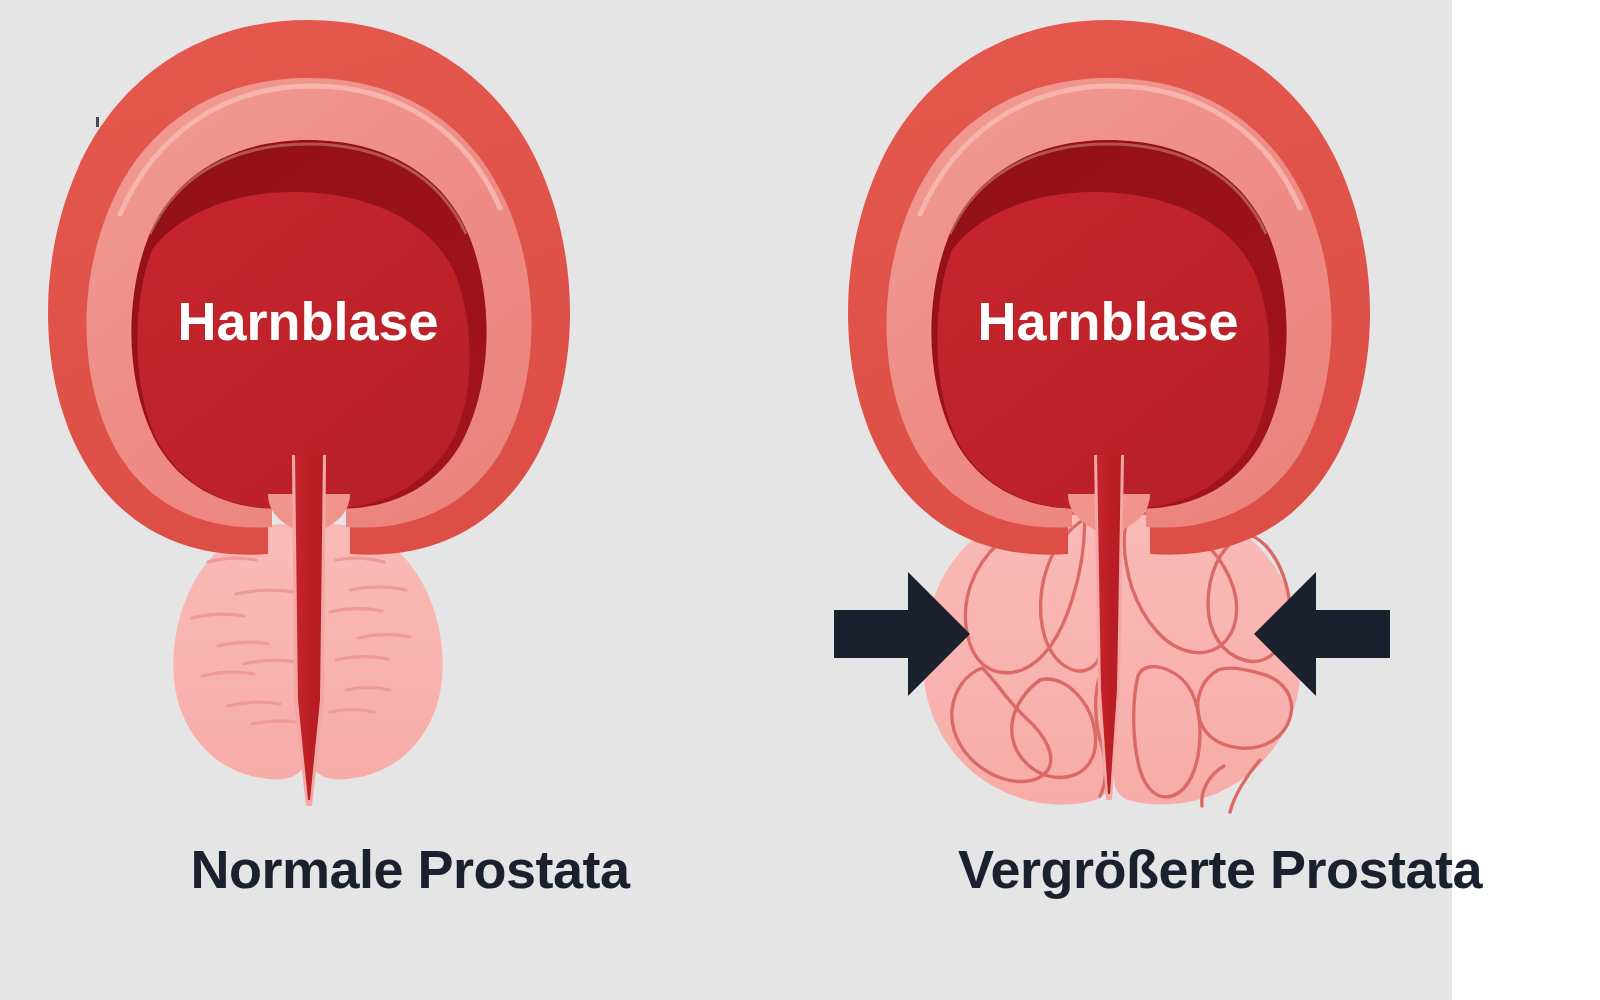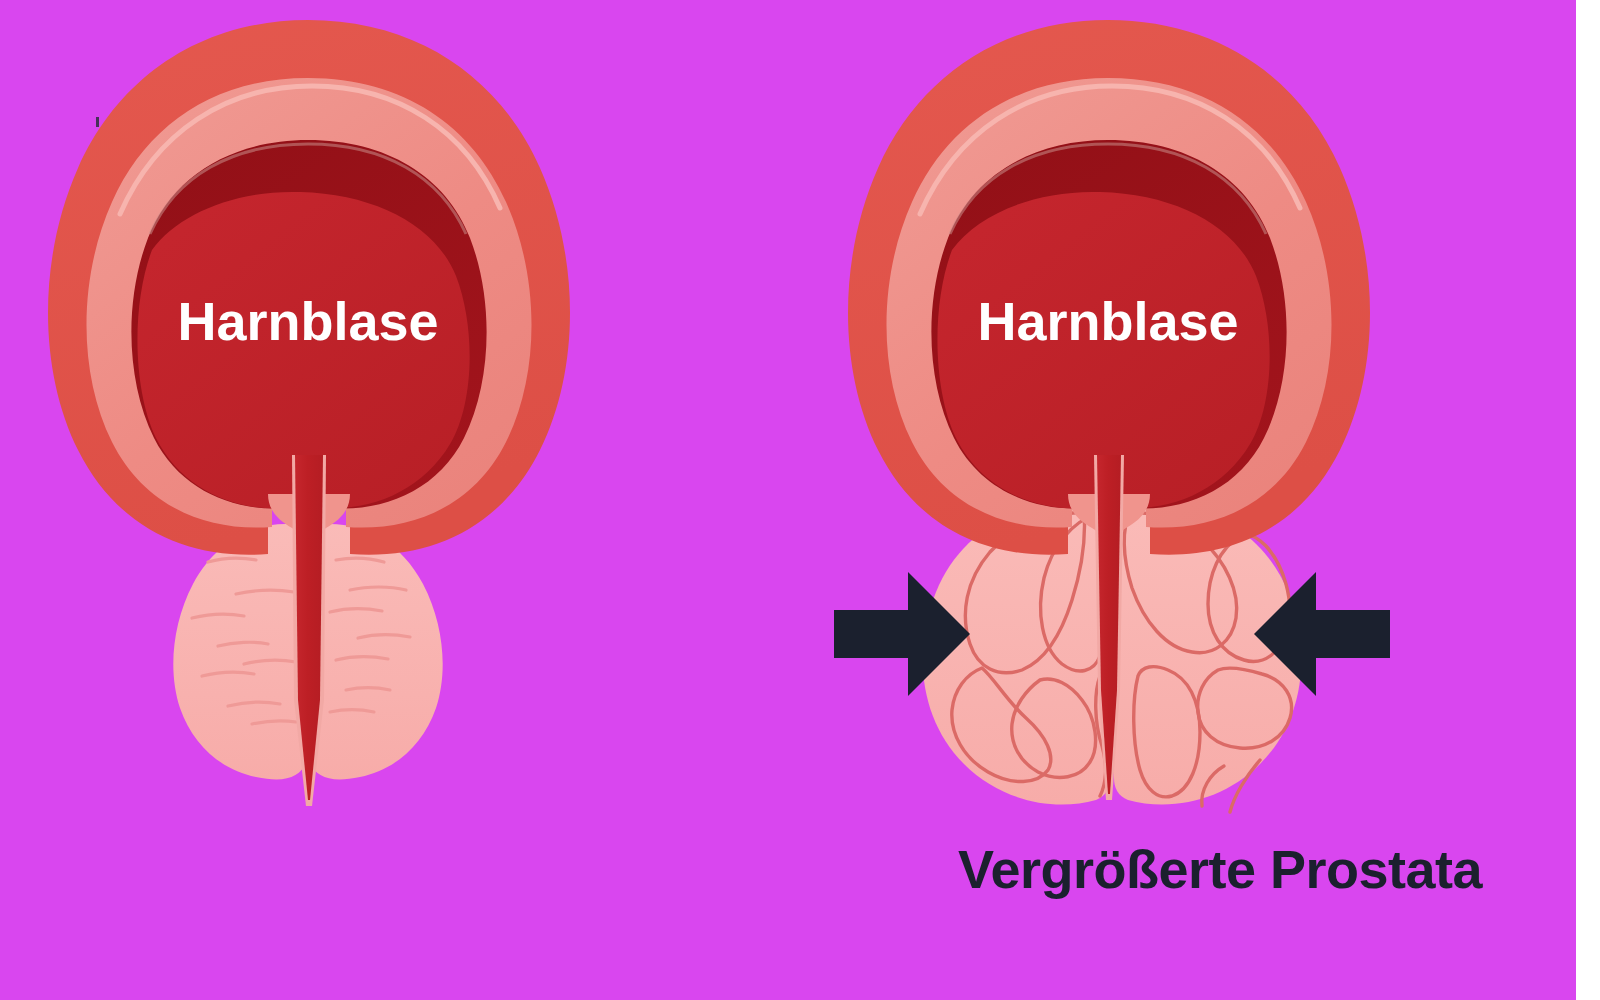--- a/index.html
+++ b/index.html
@@ -9,23 +9,23 @@
     background: #ffffff;
   }
   body {
     width: 1600px;
     height: 1000px;
     font-family: "Liberation Sans", sans-serif;
     overflow: hidden;
   }
   #stage {
     position: relative;
-    width: 1576px;
+    width: 1452px;
     height: 1000px;
-    background: #d946ef;
+    background: #e5e5e5;
   }
   .panel {
     position: absolute;
     top: 0;
     width: 800px;
     height: 1000px;
   }
   .panel-left  { left: 0; }
   .panel-right { left: 800px; }
 
@@ -196,20 +196,21 @@
           <text class="organ-label" x="308" y="340" text-anchor="middle">Harnblase</text>
         </g>
 
         <g>
 
           <path fill="#f2a9a5" d="M292,455 L326,455 L324,700 L312,806 L306,806 L294,700 Z"></path>
           <path fill="url(#urethL)" d="M295,455 L323,455 L320,700 L310,800 L308,800 L298,700 Z"></path>
         </g>
       </svg>
     </div>
+    <div class="caption left-cap">Normale Prostata</div>
   </div>
 
   <div class="panel panel-right">
     <div class="figure">
       <svg viewBox="0 0 800 840" xmlns="http://www.w3.org/2000/svg">
         <defs>
           <linearGradient id="outerR" x1="0" y1="0" x2="0.25" y2="1">
             <stop offset="0%" stop-color="#e4584e"></stop>
             <stop offset="100%" stop-color="#dd4f46"></stop>
           </linearGradient>

